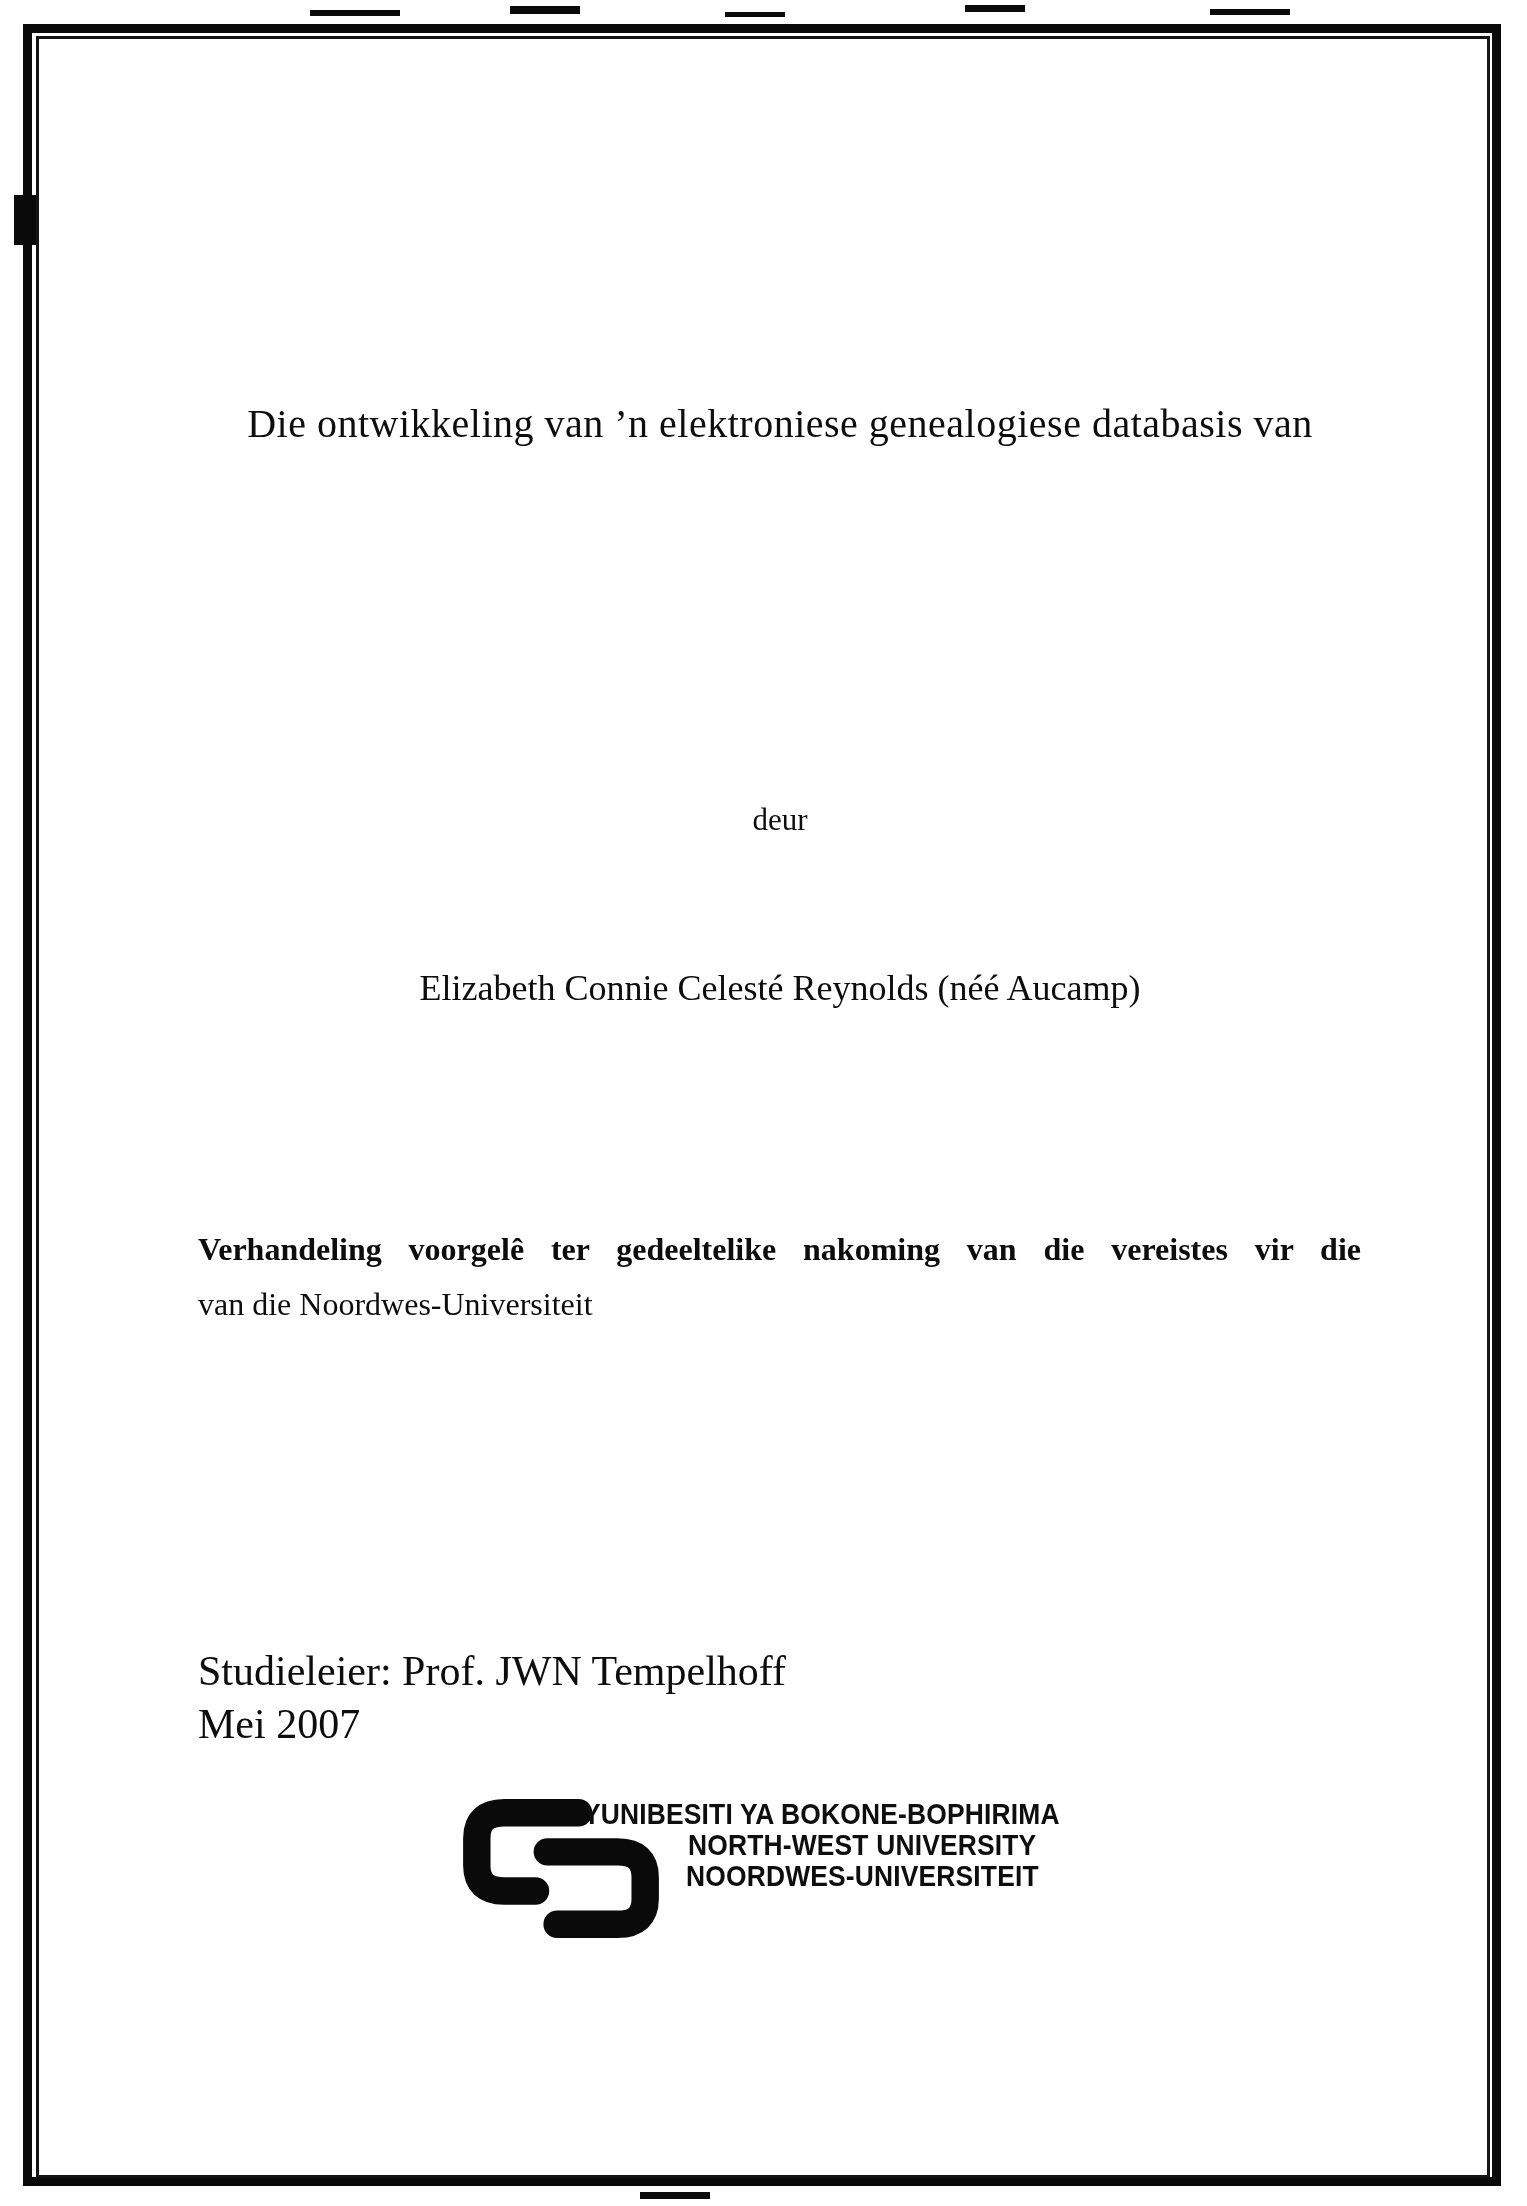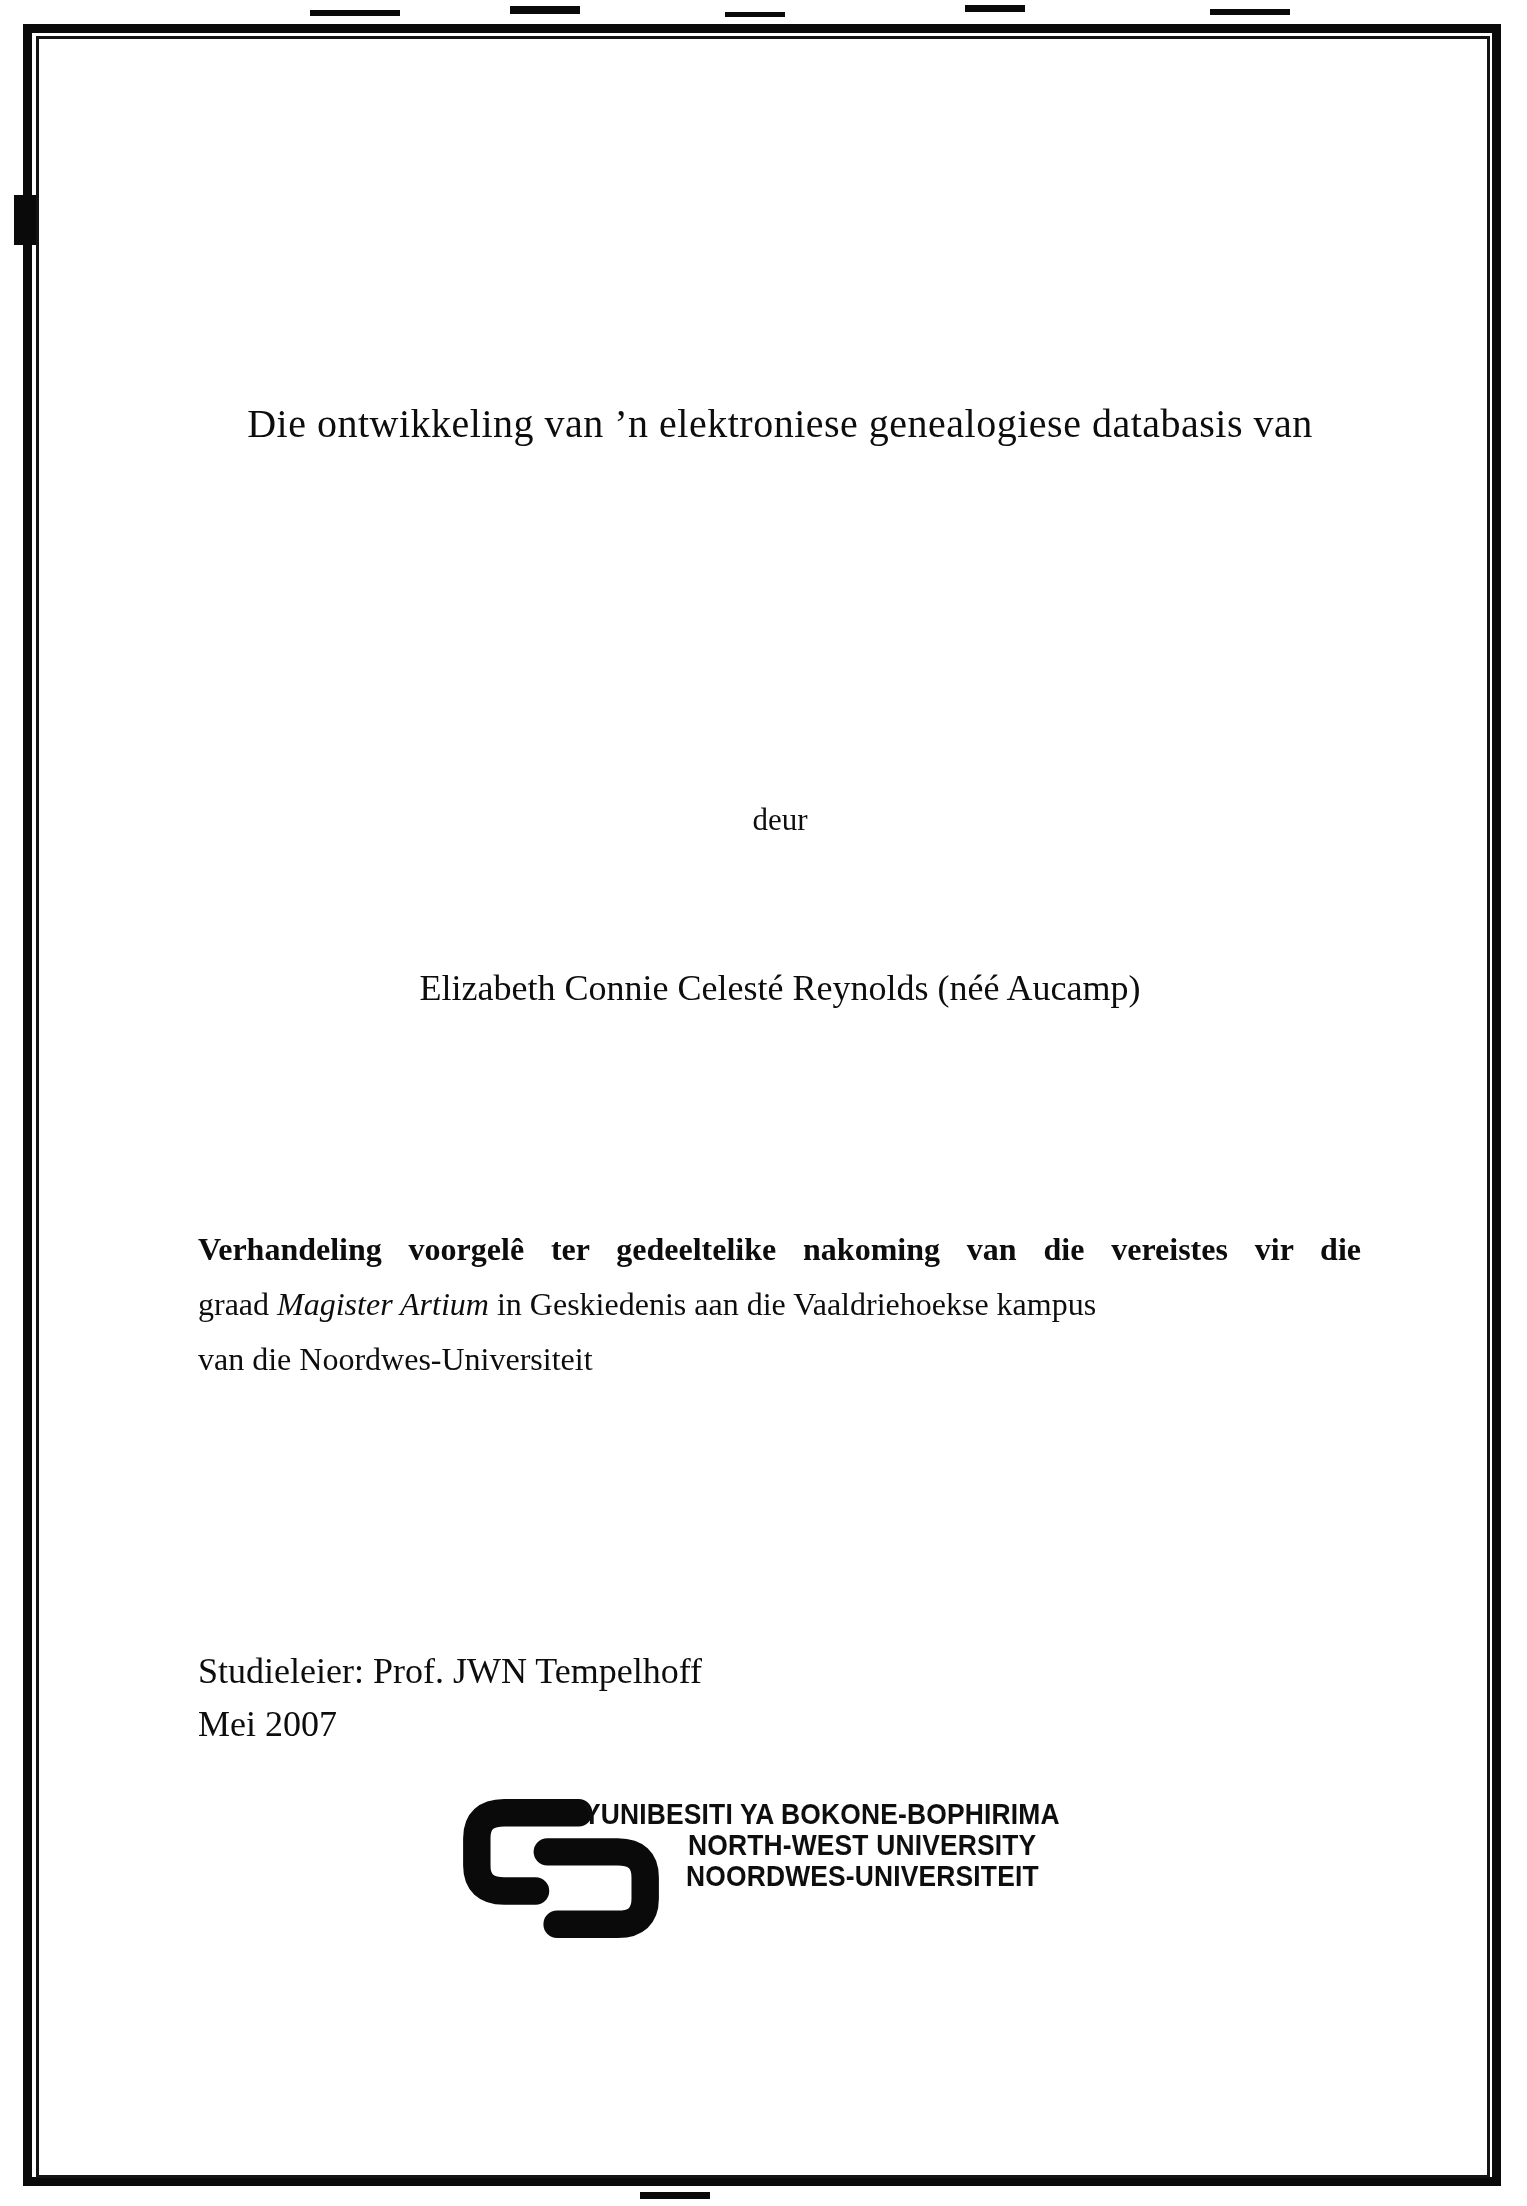--- a/index.html
+++ b/index.html
@@ -38,21 +38,21 @@
   .submission{
     position:absolute;left:198px;top:1222px;width:1163px;
     font-size:32px;line-height:55px;
   }
   .submission .justified{
     text-align:justify;text-align-last:justify;white-space:nowrap;font-weight:bold;
   }
   .submission .italic{font-style:italic;}
   .supervisor-block{
     position:absolute;left:198px;top:1645px;width:900px;
-    font-size:36px;line-height:53px;
+    font-size:42px;line-height:53px;
   }
   .logo-mark{
     position:absolute;left:463px;top:1799px;width:196px;height:139px;
   }
   .logo-line{
     position:absolute;
     font-family:"Liberation Sans", sans-serif;
     font-weight:700;font-size:30px;line-height:30px;
     transform:scaleX(0.88);transform-origin:left top;
     white-space:nowrap;letter-spacing:0.2px;color:#0e0e0e;
@@ -78,21 +78,20 @@
 <div class="title-block">
   <div>Die ontwikkeling van ’n elektroniese genealogiese databasis van</div>
 </div>
 
 <div class="byline">deur</div>
 
 <div class="author-line">Elizabeth Connie Celesté Reynolds (néé Aucamp)</div>
 
 <div class="submission">
   <div class="justified">Verhandeling voorgelê ter gedeeltelike nakoming van die vereistes vir die</div>
-  <div><span>graad </span><span class="italic">Magister Artium</span><span> in Geskiedenis aan die Vaaldriehoekse kampus</span></div>
   <div>van die Noordwes-Universiteit</div>
 </div>
 
 <div class="supervisor-block">
   <div>Studieleier: Prof. JWN Tempelhoff</div>
   <div>Mei 2007</div>
 </div>
 
 <svg class="logo-mark" viewBox="0 0 200 142" aria-hidden="true">
   <path d="M 118,14 H 42 Q 14,14 14,40 V 68 Q 14,94 42,94 H 74" fill="none" stroke="#0a0a0a" stroke-width="28" stroke-linecap="round" stroke-linejoin="round"></path>

